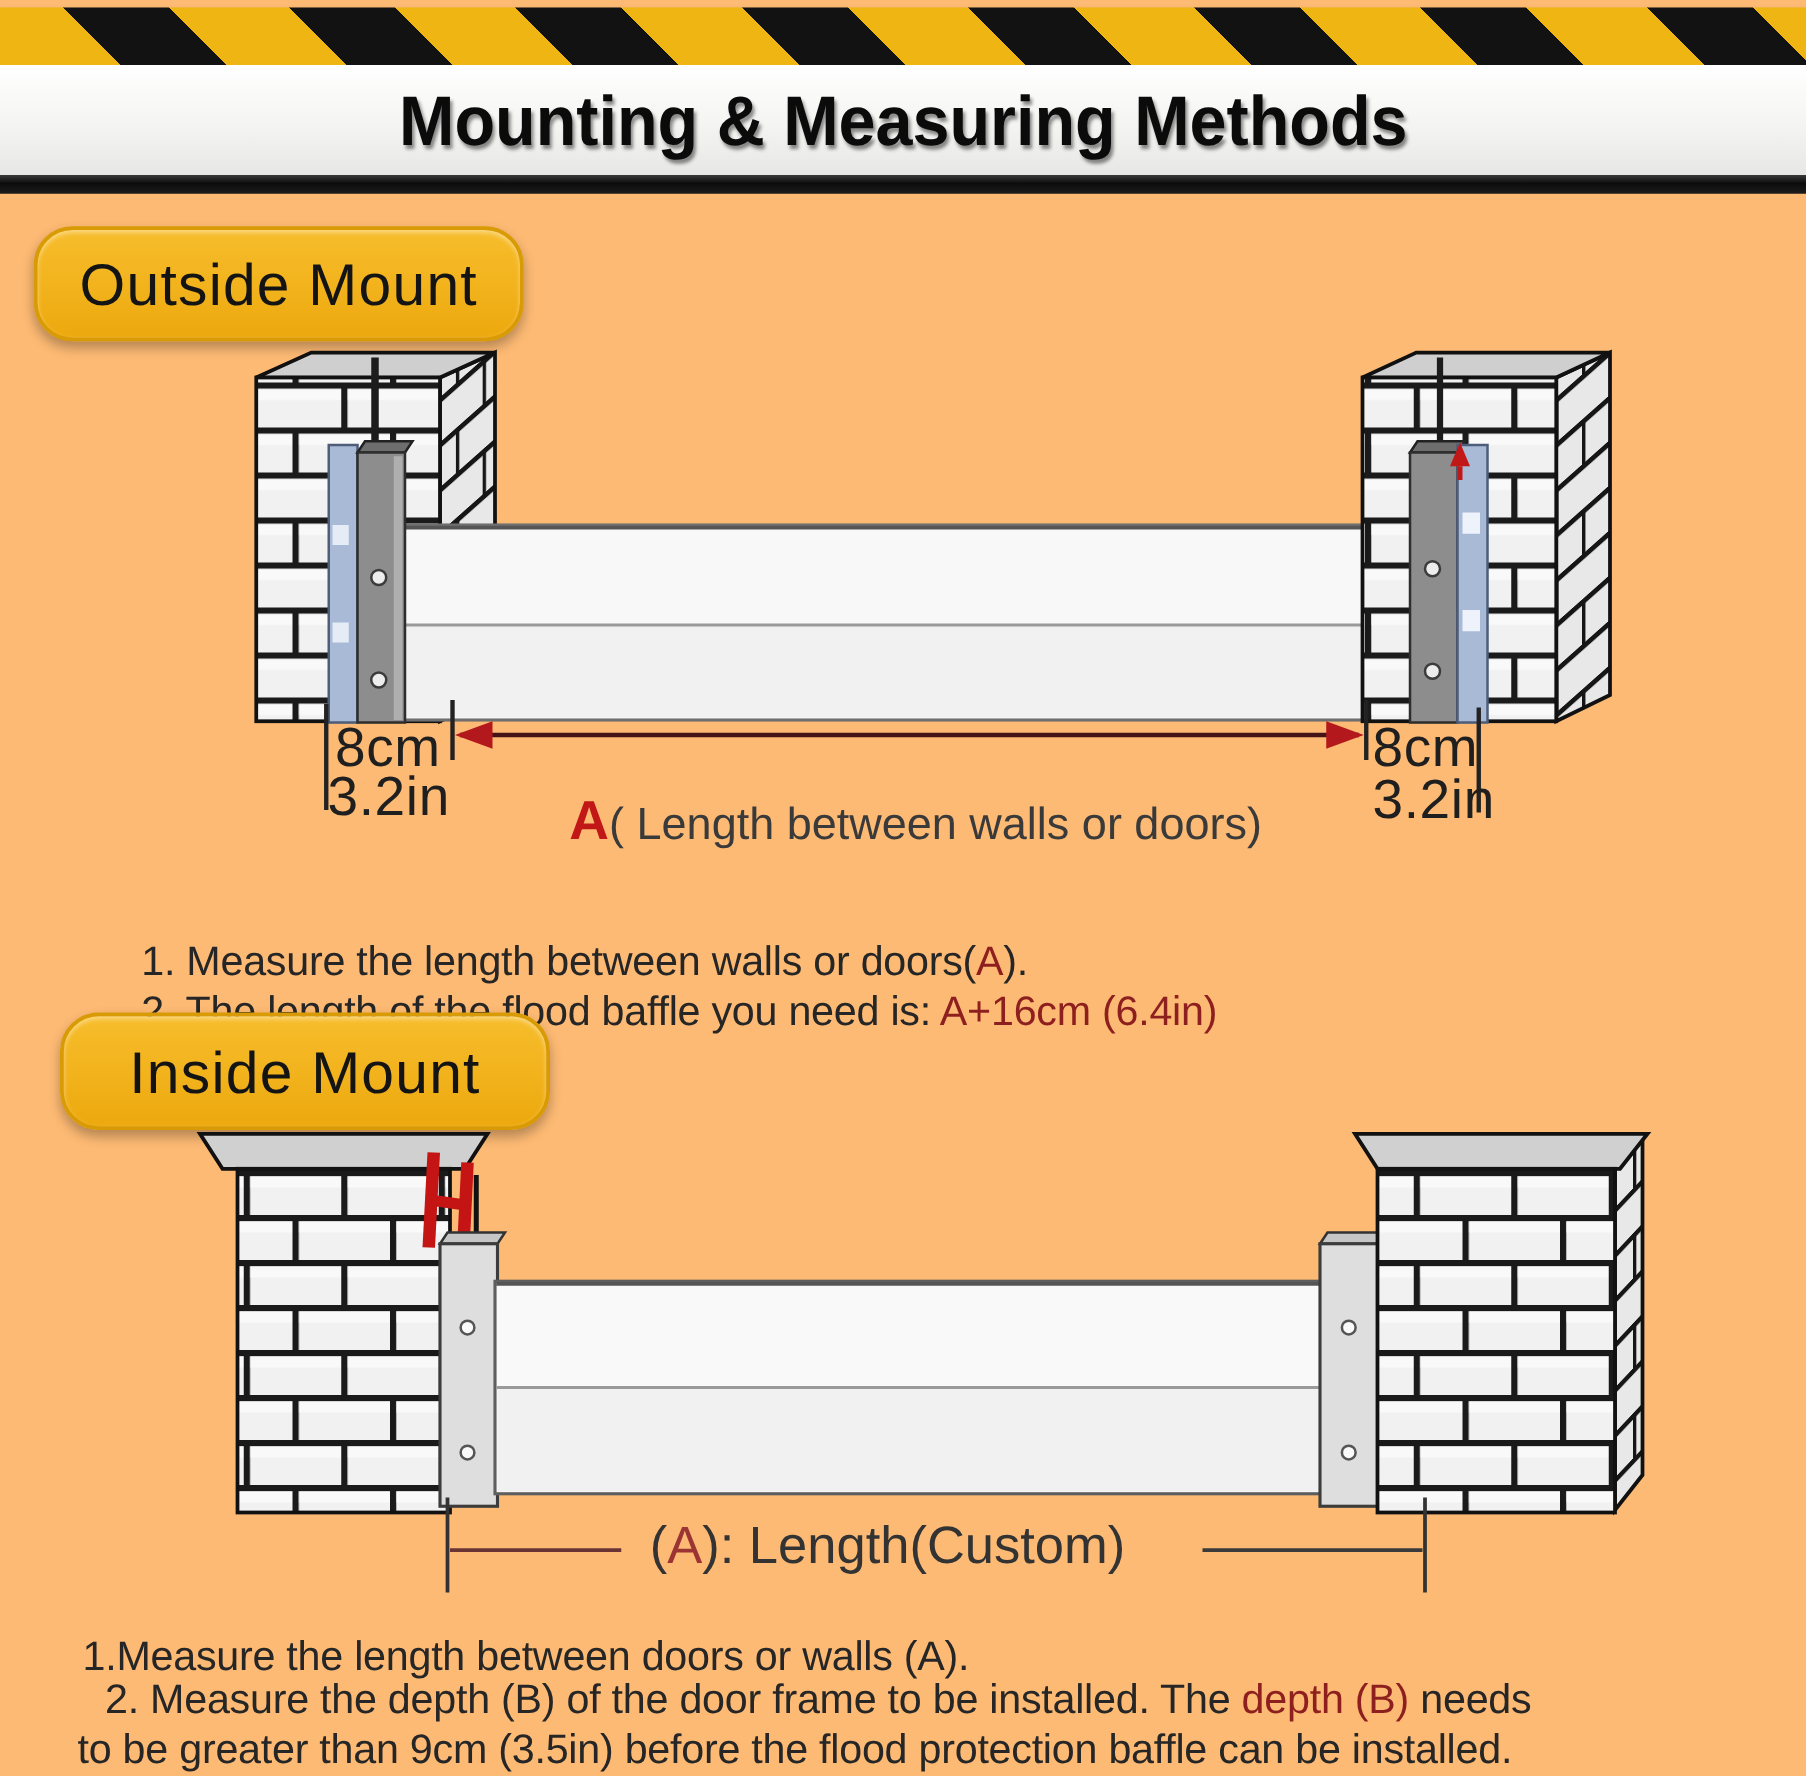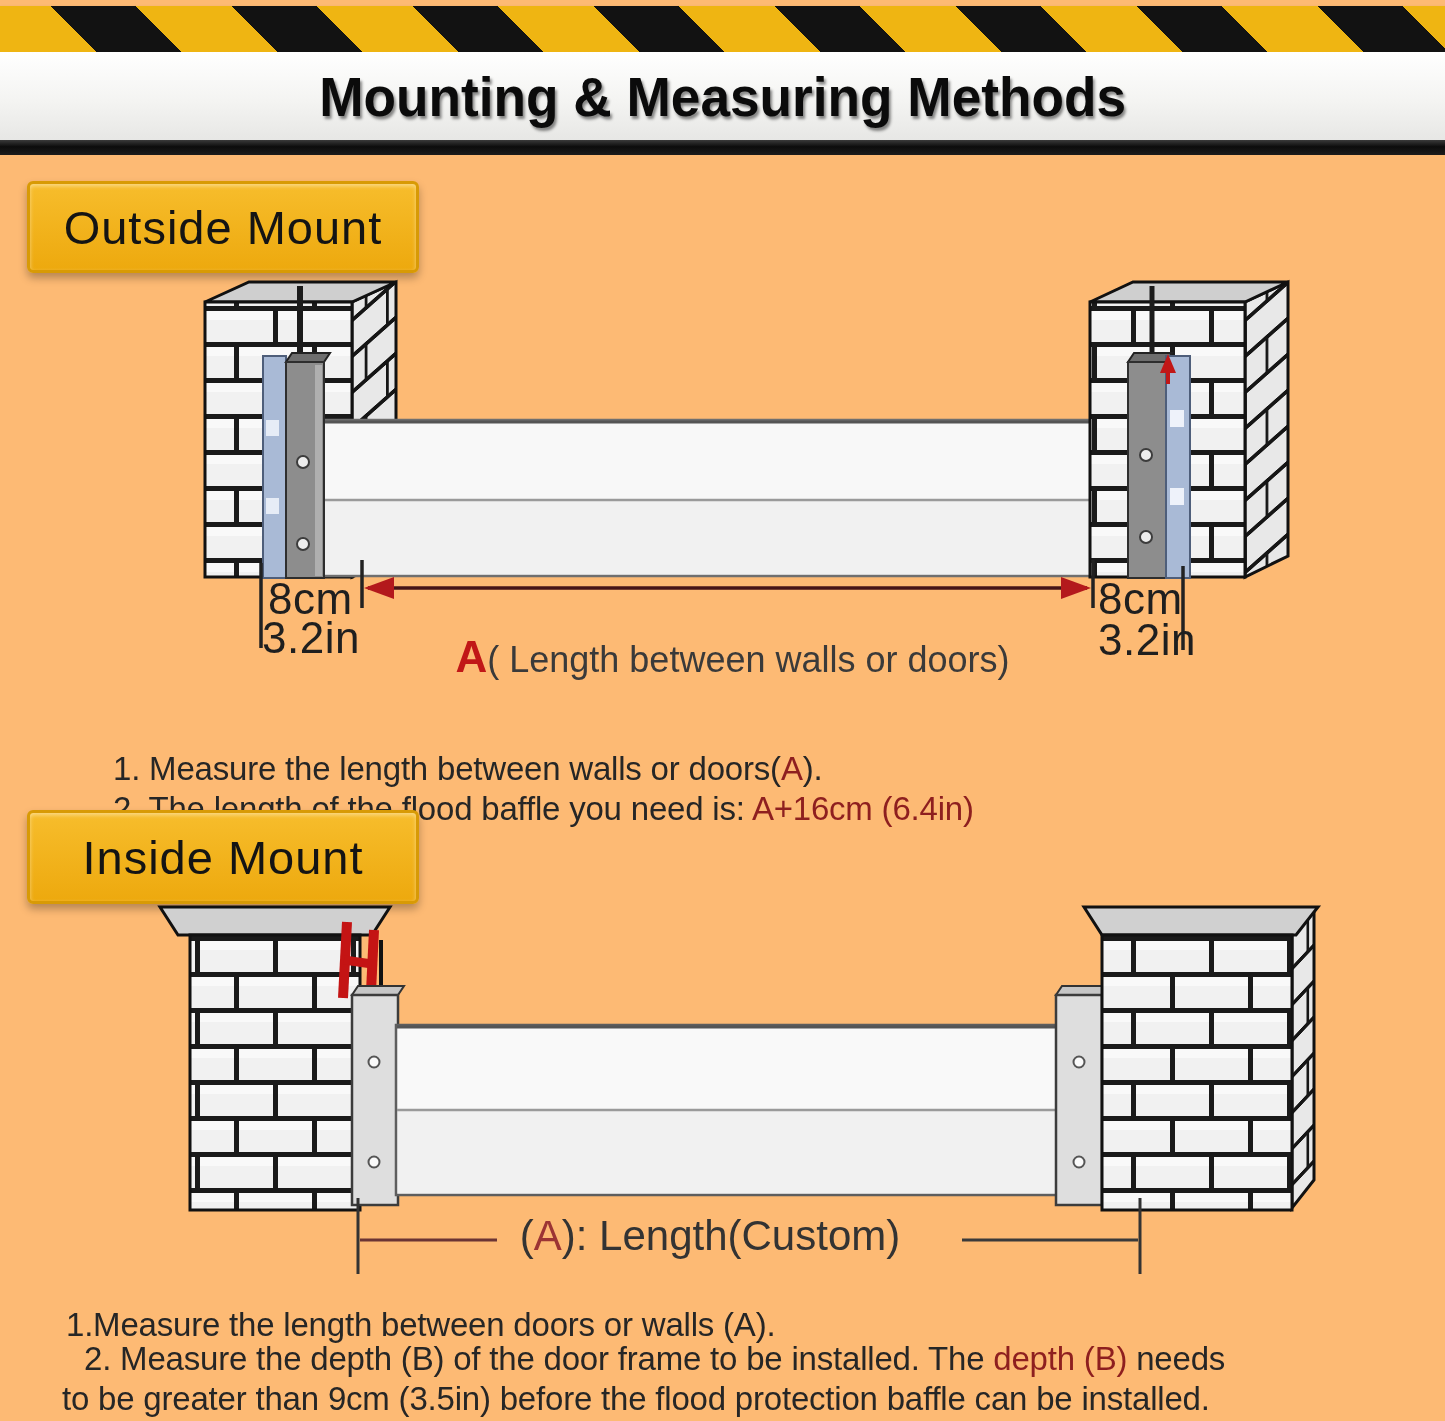--- a/index.html
+++ b/index.html
@@ -24,27 +24,27 @@
     white-space:nowrap;
   }
   .black-bar {
     position:absolute; left:0; top:140px; width:1445px; height:15px;
     background: linear-gradient(180deg,#3a3a3a,#0c0c0c 45%,#1c1c1c);
   }
   
   .badge {
     position:absolute; left:27px; width:386px;
     background: linear-gradient(180deg,#f7bd2c,#eda90e);
-    border:3px solid #d89a05; border-radius:6px;
+    border:3px solid #d89a05; border-radius:31px;
     box-shadow: 0 5px 9px rgba(0,0,0,.28), inset 0 2px 4px rgba(255,255,255,.45);
     display:flex; align-items:center; justify-content:center;
     font-size:47px; color:#141414; letter-spacing:1px;
   }
   #badge-outside { top:181px; height:86px; }
-  #badge-inside  { top:810px; height:88px; }
+  #badge-inside  { top:810px; height:88px;margin-left:21px; }
   
   .diagram-svg { position:absolute; left:0; }
   
   .lbl { position:absolute; white-space:nowrap; }
   .dim { font-size:44px; color:#1f1f1f; letter-spacing:.5px; }
   .arrow-label { font-size:36px; color:#3a3a3a; text-align:center; }
   .arrow-label .big-a { font-size:44px; font-weight:bold; color:#c11717; }
   .depth-label { font-size:38px; }
   .depth-label .pre { color:#41282a; }
   .depth-label .gt  { color:#2e2426; font-size:44px; }

